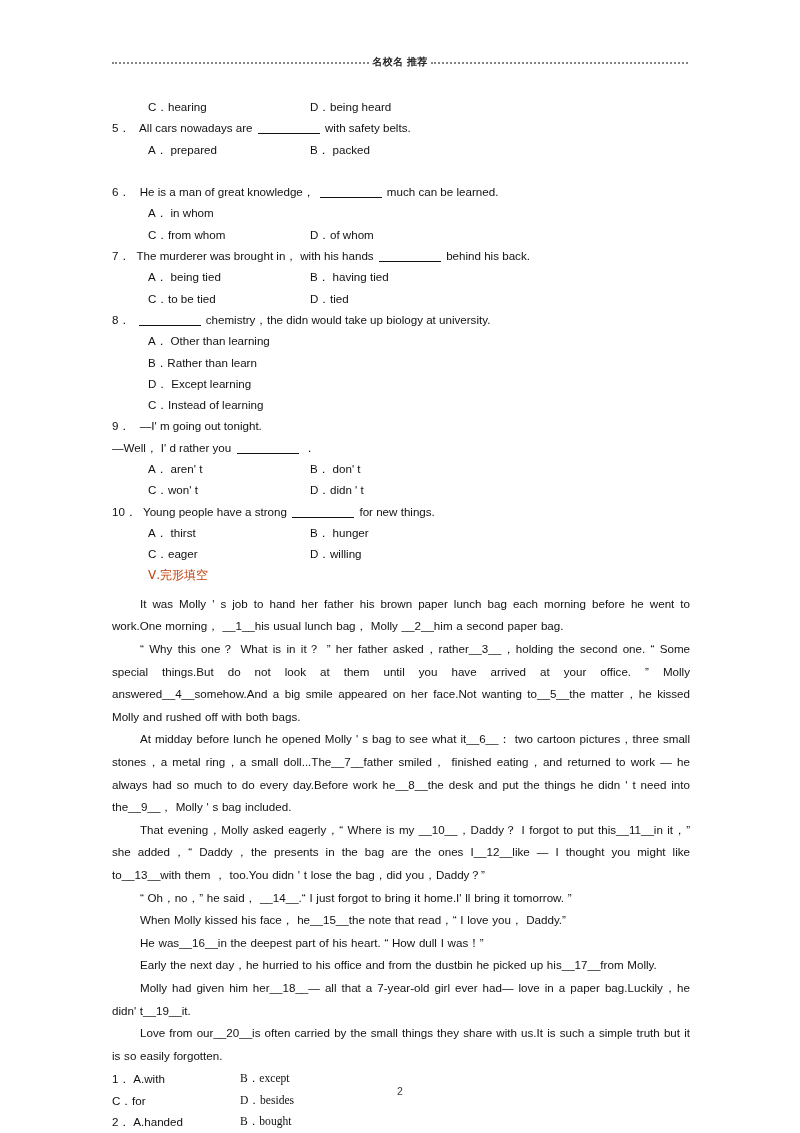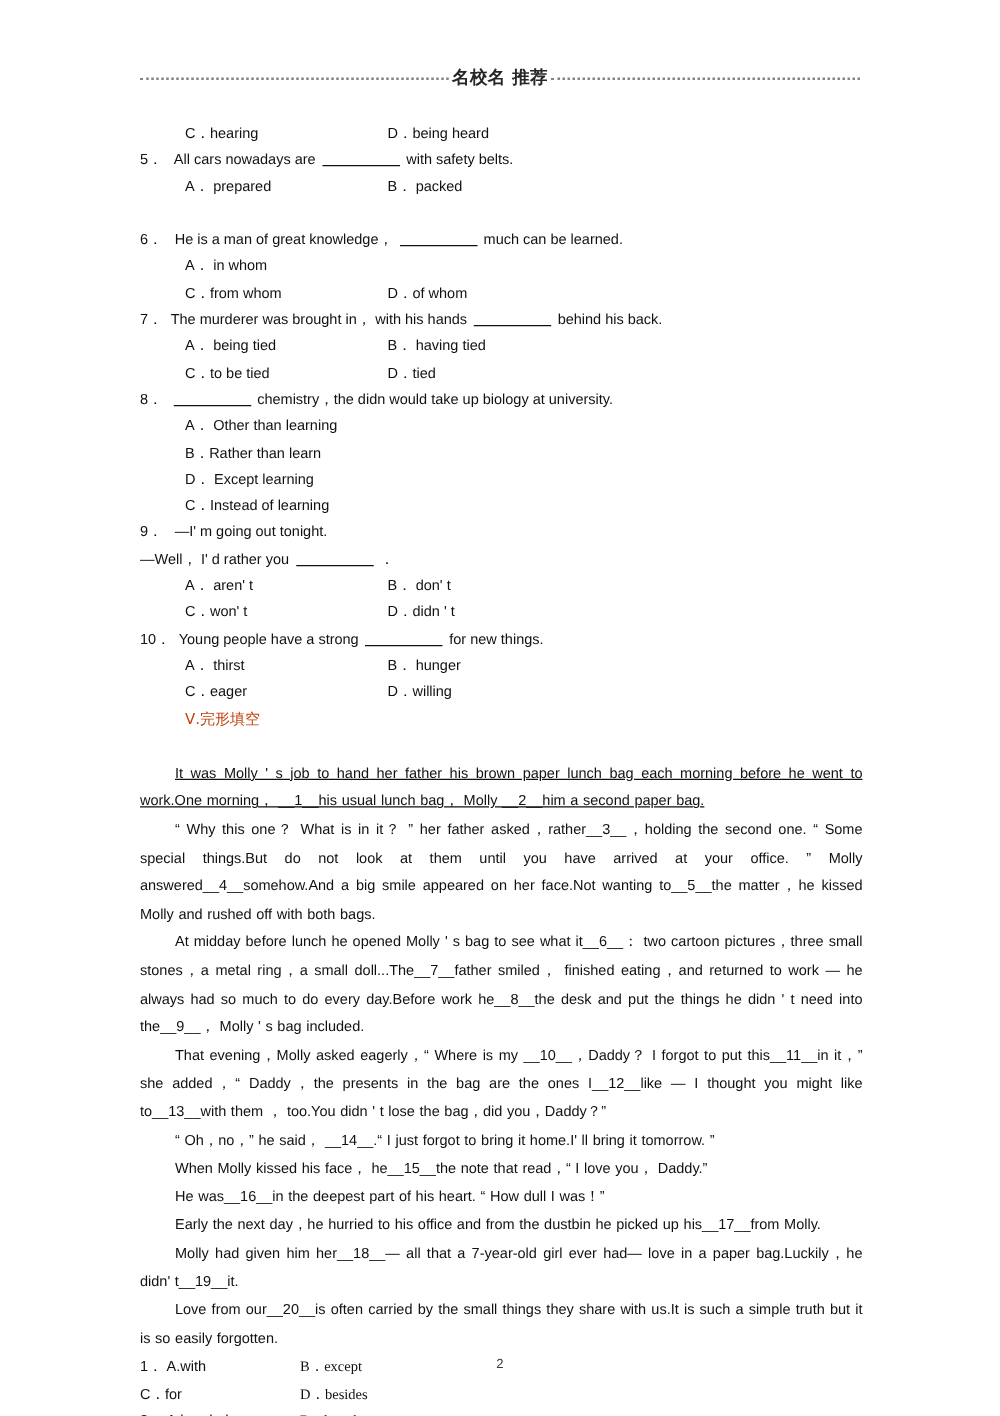--- a/index.html
+++ b/index.html
@@ -38,21 +38,21 @@
     flex: 1 1 auto;
     height: 1px;
     border-top: 2px dotted #6f6f6f;
     opacity: .85;
     transform: translateY(1px);
   }
   .header .htitle {
     flex: 0 0 auto;
     padding: 0 3px;
     font-family: "DejaVu Sans", sans-serif;
-    font-size: 14px;
+    font-size: 10px;
     font-weight: 700;
     color: #262626;
     letter-spacing: .3px;
     white-space: nowrap;
   }
 
   
   .content {
     position: absolute;
     left: 112px;
@@ -115,22 +115,21 @@
     line-height: 22.6px;
     text-align: justify;
     text-justify: inter-word;
     text-indent: 28px;
     color: #111;
     margin: 0;
     width: 578px;
     word-spacing: .5px;
   }
   .para.first {
-    margin-top: 22px;
-    text-decoration: underline;
+    margin-top: 7px;
   }
 
   
   .ans-list {
     margin-top: 1px;
   }
   .ans-row {
     display: flex;
     font-size: 11.6px;
     line-height: 21.3px;

